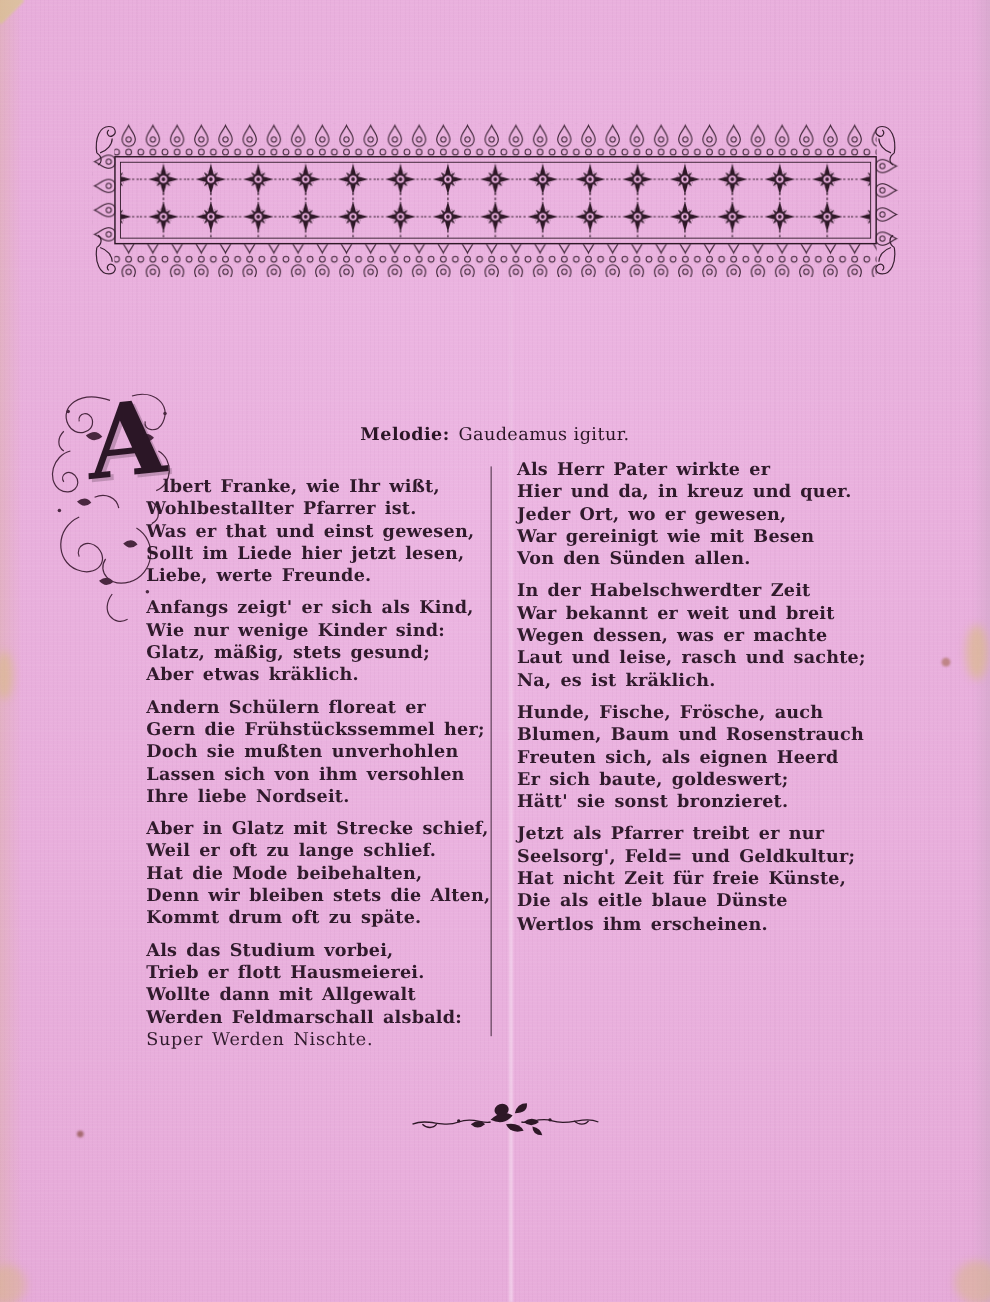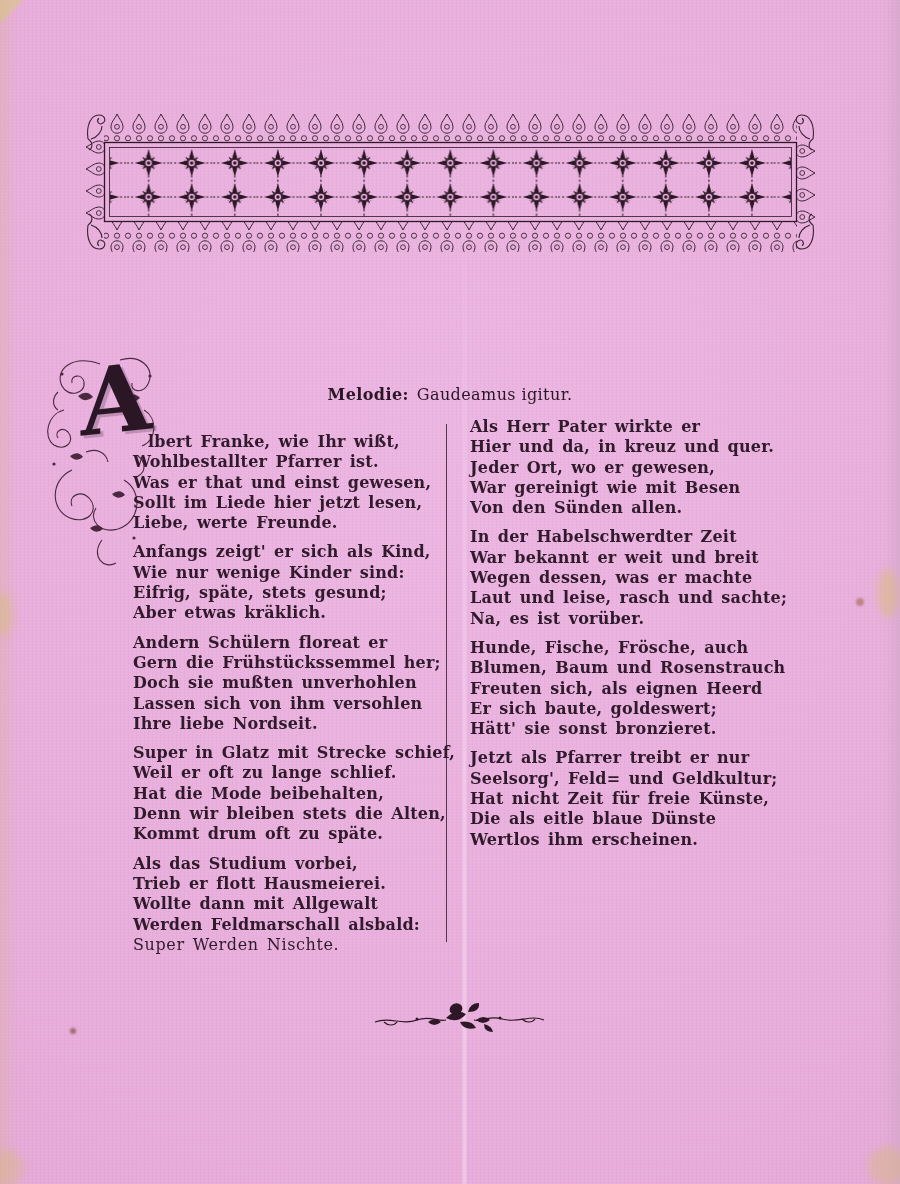--- a/index.html
+++ b/index.html
@@ -165,32 +165,32 @@
   <div class="stanza">
     <div class="line first-line">lbert Franke, wie Ihr wißt,</div>
     <div class="line">Wohlbestallter Pfarrer ist.</div>
     <div class="line">Was er that und einst gewesen,</div>
     <div class="line">Sollt im Liede hier jetzt lesen,</div>
     <div class="line">Liebe, werte Freunde.</div>
   </div>
   <div class="stanza">
     <div class="line">Anfangs zeigt' er sich als Kind,</div>
     <div class="line">Wie nur wenige Kinder sind:</div>
-    <div class="line">Eifrig, späte, stets gesund;</div>
+    <div class="line">Glatz, mäßig, stets gesund;</div>
     <div class="line">Aber etwas kräklich.</div>
   </div>
   <div class="stanza">
     <div class="line">Andern Schülern floreat er</div>
     <div class="line">Gern die Frühstückssemmel her;</div>
     <div class="line">Doch sie mußten unverhohlen</div>
     <div class="line">Lassen sich von ihm versohlen</div>
     <div class="line">Ihre liebe Nordseit.</div>
   </div>
   <div class="stanza">
-    <div class="line">Super in Glatz mit Strecke schief,</div>
+    <div class="line">Aber in Glatz mit Strecke schief,</div>
     <div class="line">Weil er oft zu lange schlief.</div>
     <div class="line">Hat die Mode beibehalten,</div>
     <div class="line">Denn wir bleiben stets die Alten,</div>
     <div class="line">Kommt drum oft zu späte.</div>
   </div>
   <div class="stanza">
     <div class="line">Als das Studium vorbei,</div>
     <div class="line">Trieb er flott Hausmeierei.</div>
     <div class="line">Wollte dann mit Allgewalt</div>
     <div class="line">Werden Feldmarschall alsbald:</div>
@@ -204,21 +204,21 @@
     <div class="line">Hier und da, in kreuz und quer.</div>
     <div class="line">Jeder Ort, wo er gewesen,</div>
     <div class="line">War gereinigt wie mit Besen</div>
     <div class="line">Von den Sünden allen.</div>
   </div>
   <div class="stanza">
     <div class="line">In der Habelschwerdter Zeit</div>
     <div class="line">War bekannt er weit und breit</div>
     <div class="line">Wegen dessen, was er machte</div>
     <div class="line">Laut und leise, rasch und sachte;</div>
-    <div class="line">Na, es ist vorüber.</div>
+    <div class="line">Na, es ist kräklich.</div>
   </div>
   <div class="stanza">
     <div class="line">Hunde, Fische, Frösche, auch</div>
     <div class="line">Blumen, Baum und Rosenstrauch</div>
     <div class="line">Freuten sich, als eignen Heerd</div>
     <div class="line">Er sich baute, goldeswert;</div>
     <div class="line">Hätt' sie sonst bronzieret.</div>
   </div>
   <div class="stanza">
     <div class="line">Jetzt als Pfarrer treibt er nur</div>

